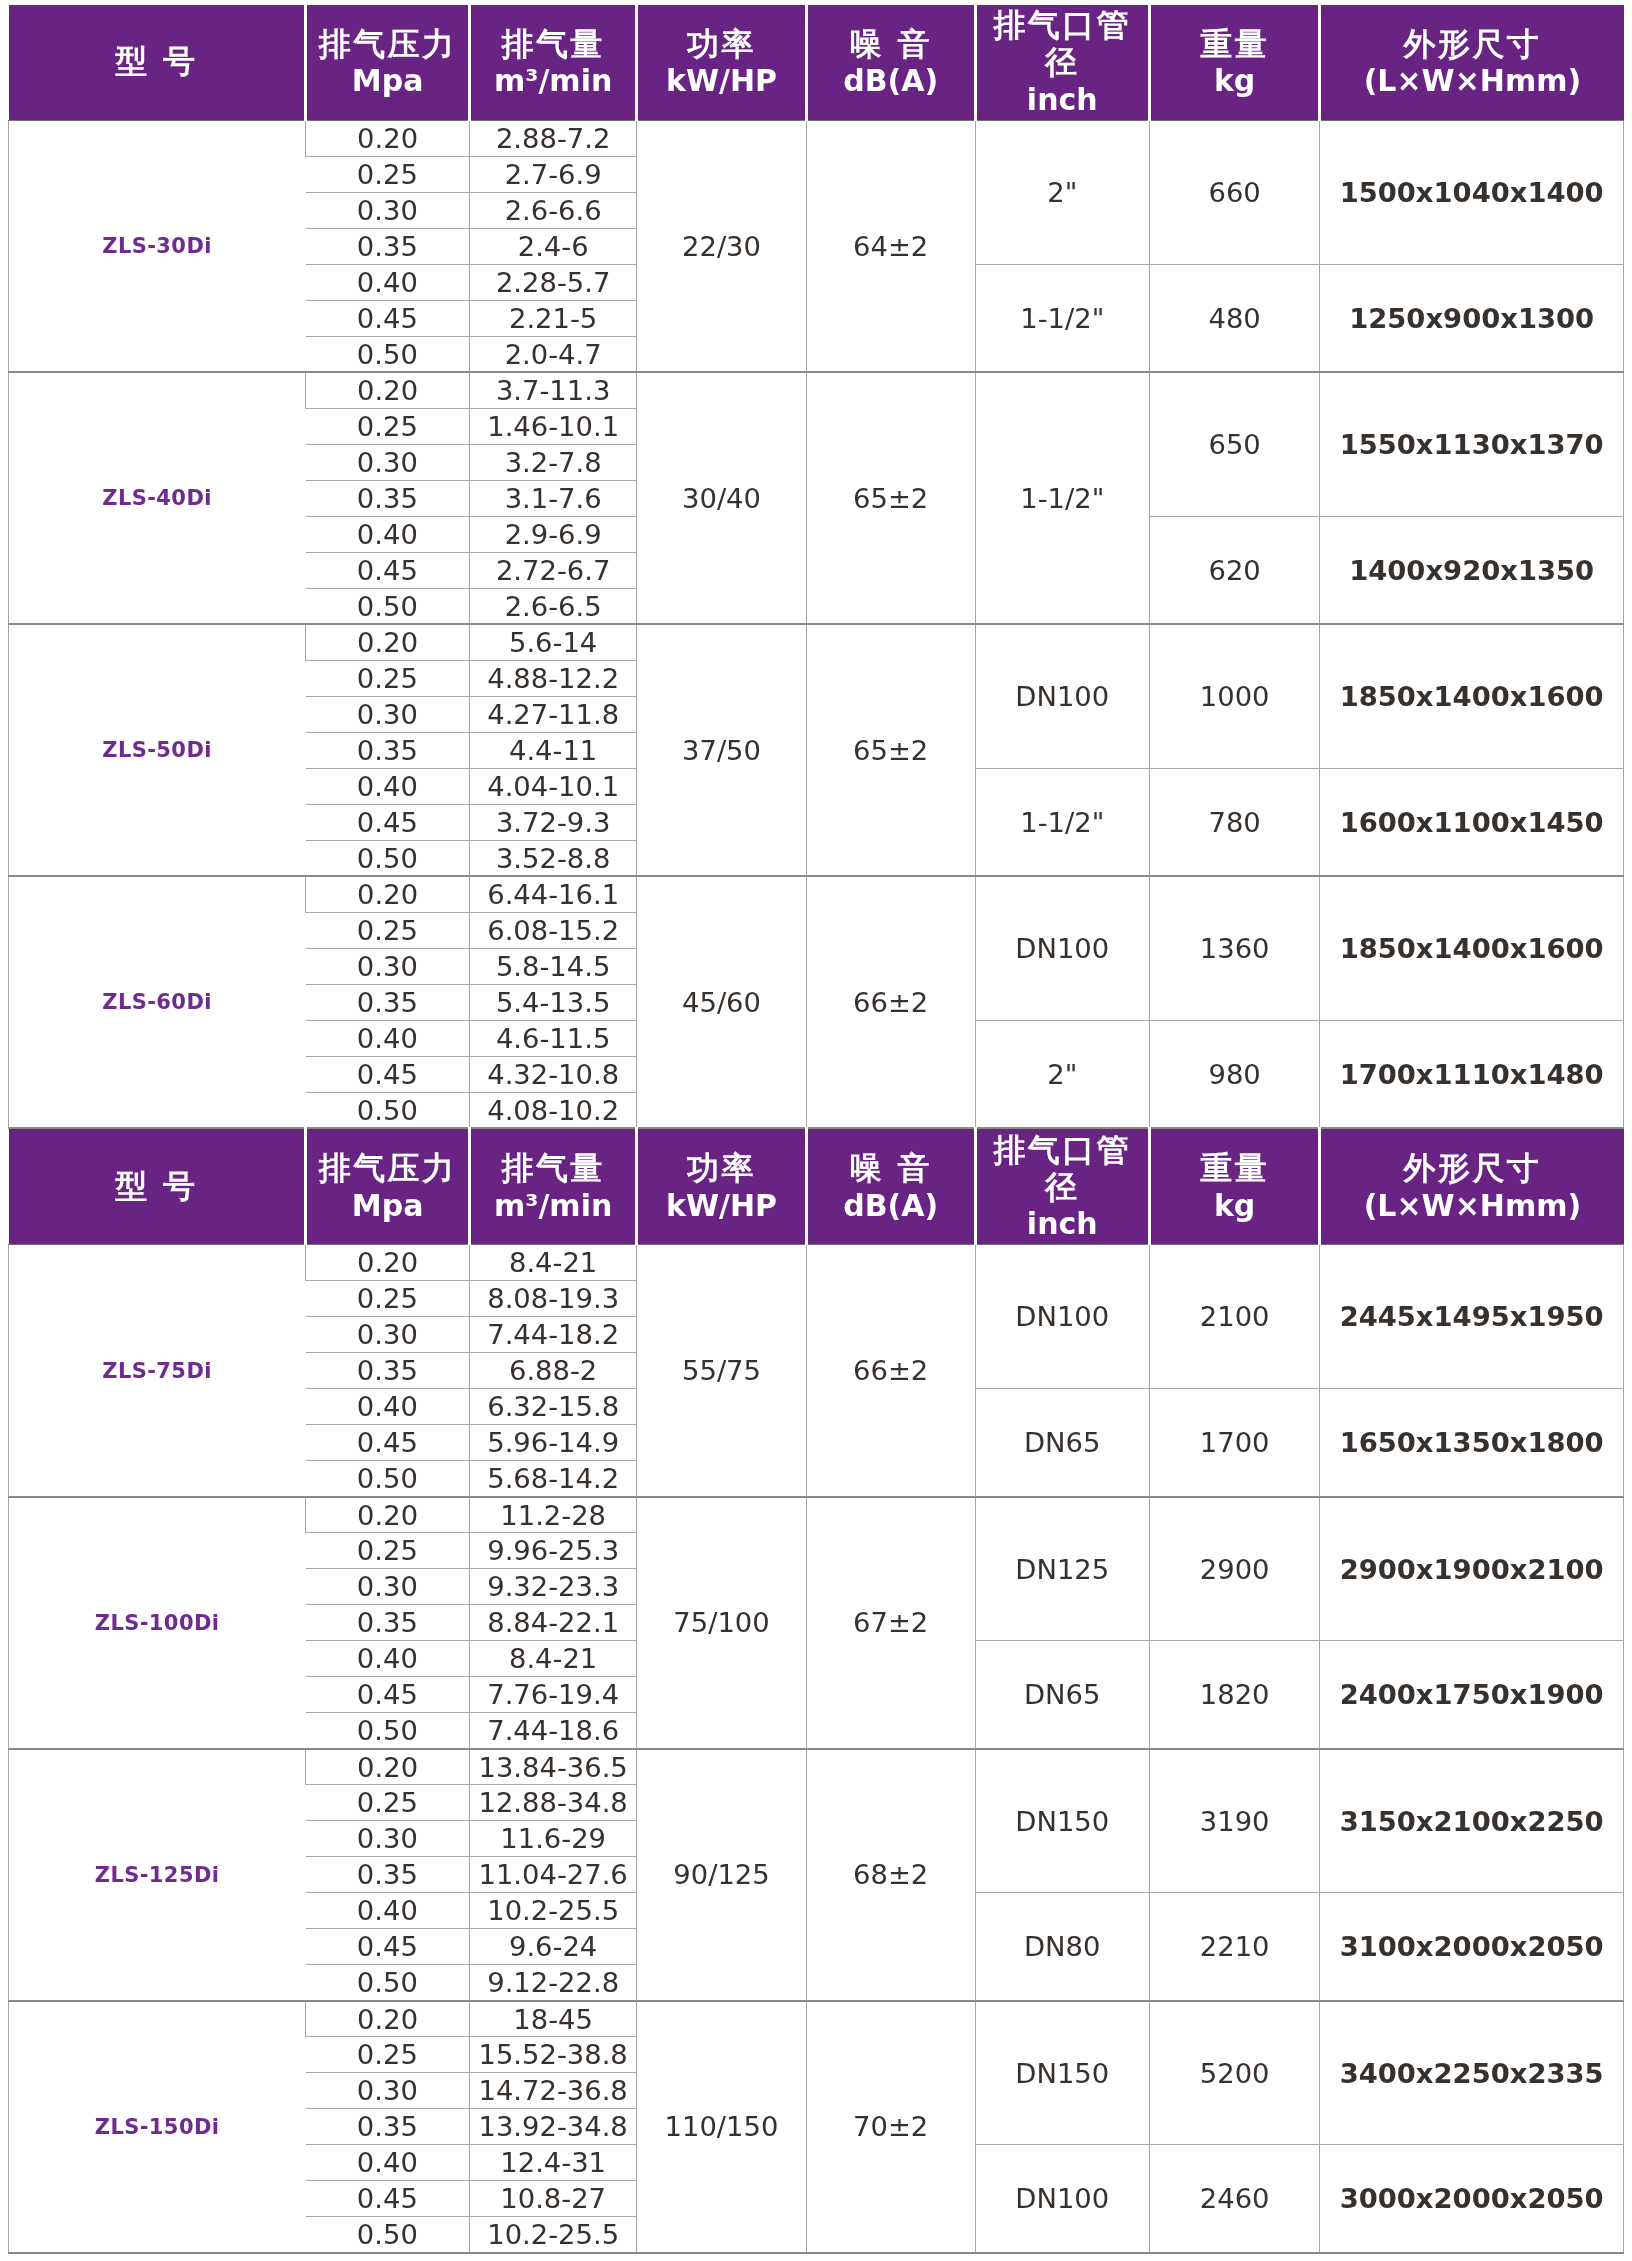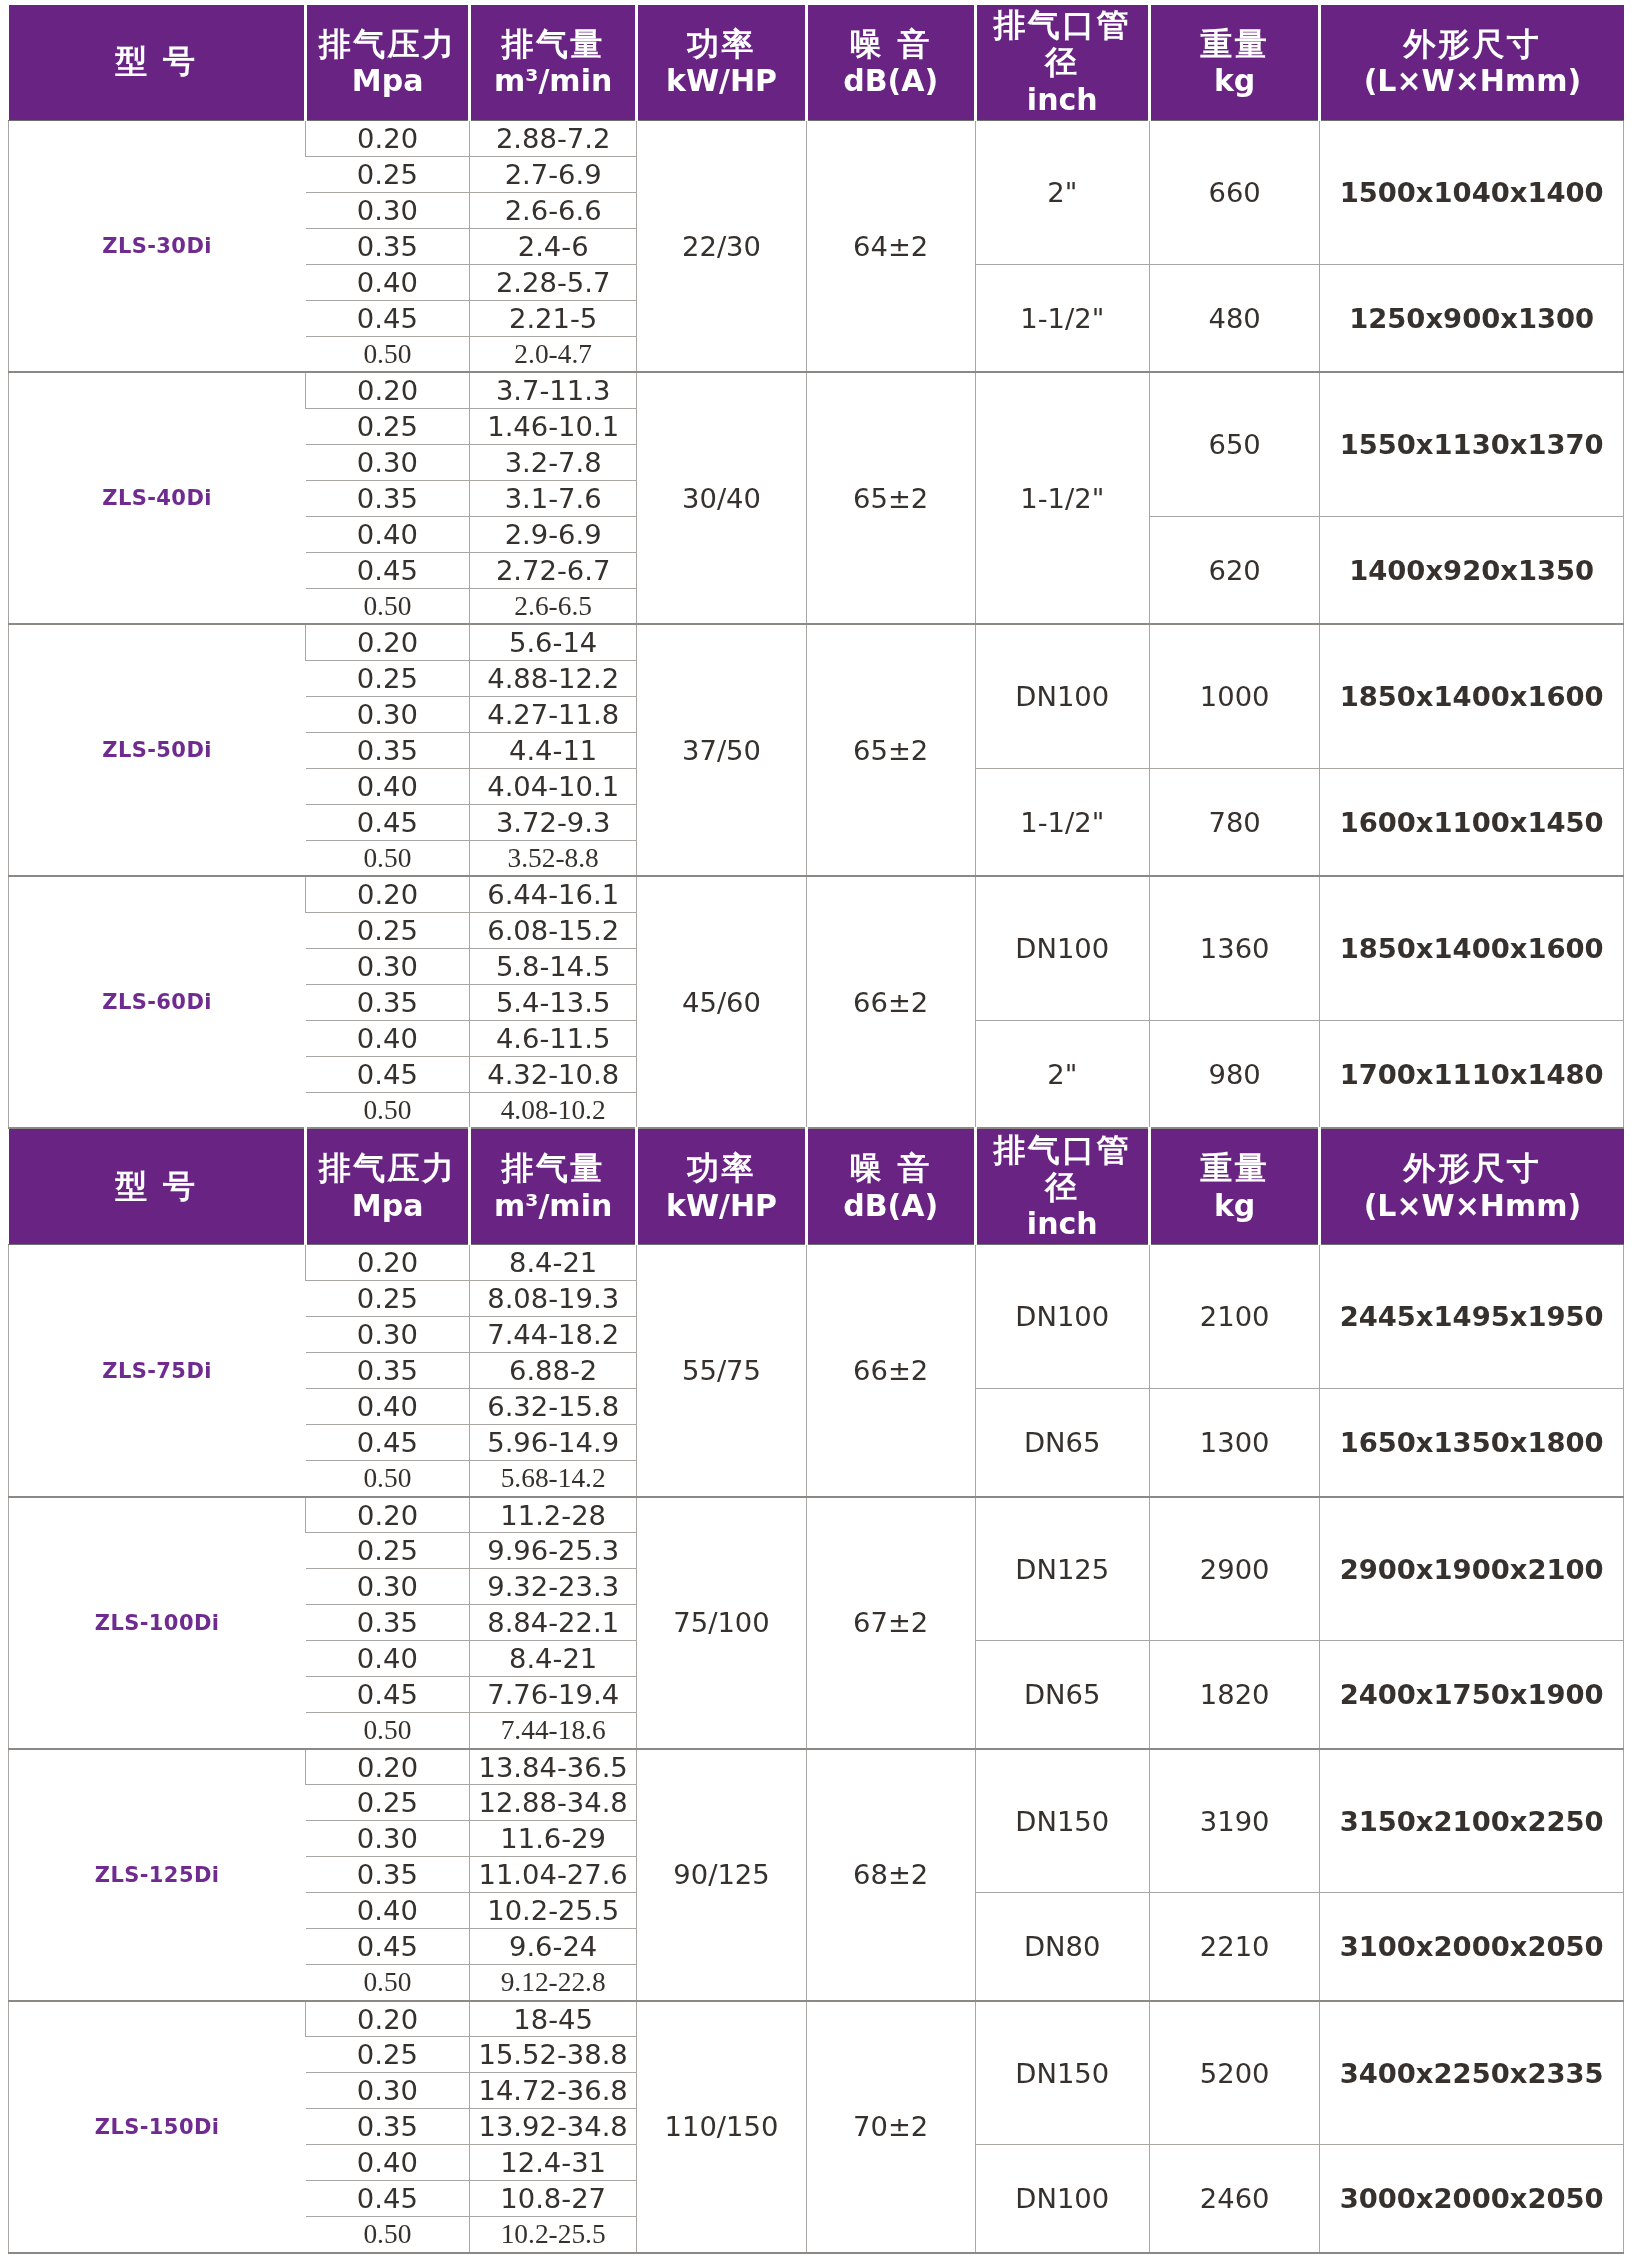--- a/index.html
+++ b/index.html
@@ -14,21 +14,21 @@
   
   td{border-left:1.6px solid #a9a6a4;text-align:center;vertical-align:middle;
      color:#37312e;font-size:27.4px;padding:0;overflow:hidden;white-space:nowrap;}
   td:first-child{border-left:none;}
   tr.dr{height:36px;}
   td.colL{border-left:1.6px solid #a9a6a4;}
   td.colR{border-right:1.6px solid #a9a6a4;font-weight:bold;}
   td.p,td.f{border-bottom:1.6px solid #a9a6a4;}
   td.split{border-bottom:1.6px solid #a9a6a4;}
   td.bb{border-bottom:2.4px solid #8b8886 !important;}
-  tr.last td.p,tr.last td.f{border-bottom:2.4px solid #8b8886;font-family:Liberation Serif, serif;}
+  tr.last td.p,tr.last td.f{border-bottom:2.4px solid #8b8886;}
   td.model{color:#6F2B90;font-weight:bold;font-size:21px;letter-spacing:0.4px;}
   td.mg{background:#ffffff;}
 </style>
 </head>
 <body>
 
 <table class="spec">
 <colgroup>
 <col style="width:18.4%">
       <col style="width:10.15%">
@@ -281,21 +281,21 @@
         <td class="f">7.44-18.2</td>
       </tr>
 <tr class="dr">
         <td class="p">0.35</td>
         <td class="f">6.88-2</td>
       </tr>
 <tr class="dr">
   <td class="p">0.40</td>
   <td class="f">6.32-15.8</td>
   <td class="mg bb" rowspan="3">DN65</td>
-  <td class="mg bb" rowspan="3">1300</td>
+  <td class="mg bb" rowspan="3">1700</td>
   <td class="mg bb colR" rowspan="3">1650x1350x1800</td>
 </tr>
 <tr class="dr">
         <td class="p">0.45</td>
         <td class="f">5.96-14.9</td>
       </tr>
 <tr class="dr last">
         <td class="p bb">0.50</td>
         <td class="f bb">5.68-14.2</td>
       </tr>

